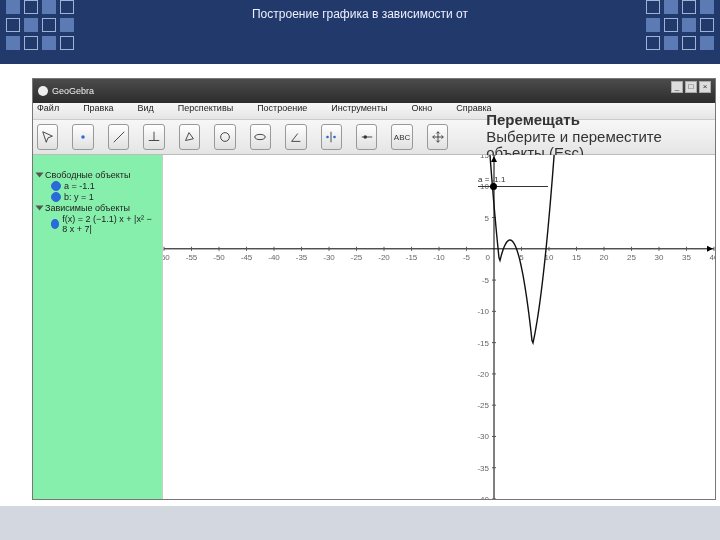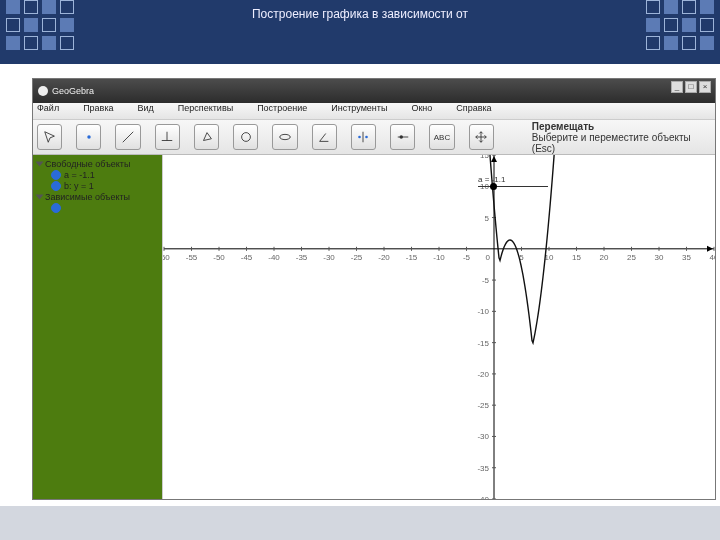--- a/index.html
+++ b/index.html
@@ -12,26 +12,26 @@
   .sq{width:14px;height:14px;border:1px solid #9db4d9;box-sizing:border-box}
   .sq.f{background:#5c7bb5;border-color:#5c7bb5}
   .app{position:absolute;left:32px;top:78px;width:682px;height:420px;border:1px solid #777;background:#efefef;font-size:9px;color:#222}
   .titlebar{height:14px;background:linear-gradient(#4c4c4c,#2c2c2c);color:#eee;padding:5px 5px;font-size:9px;display:flex;align-items:center;position:relative}
   .titlebar .icon{width:10px;height:10px;border-radius:50%;background:#eee;margin-right:4px}
   .menubar{height:16px;background:linear-gradient(#f7f7f7,#e5e5e5);border-bottom:1px solid #ccc;display:flex;padding:0 4px;gap:24px}
   .menubar span{cursor:default}
   .toolbar{height:30px;background:linear-gradient(#f7f7f7,#e5e5e5);border-bottom:1px solid #bbb;display:flex;align-items:center;padding:2px 4px;gap:14px}
   .tbtn{width:24px;height:24px;border:1px solid #999;border-radius:3px;background:linear-gradient(#fff,#e0e0e0);display:flex;align-items:center;justify-content:center;font-size:10px;color:#333}
   .tbtn svg{width:14px;height:14px}
-  .tooldesc{margin-left:24px;font-size:10px;color:#333;line-height:1.1}
+  .tooldesc{margin-left:24px;font-size:15px;color:#333;line-height:1.1}
   .tooldesc b{font-weight:bold}
   .subbar{height:14px;background:#e9e9e9;border-bottom:1px solid #ccc;display:flex}
   .subbar .lbl{padding:1px 6px;color:#444}
   .content{display:flex;position:absolute;top:76px;bottom:0;left:0;right:0}
-  .sidebar{width:130px;border-right:1px solid #ccc;background:#4d7c0f;padding:3px 4px;box-sizing:border-box}
+  .sidebar{width:130px;border-right:1px solid #ccc;background:#86efac;padding:14px 4px;box-sizing:border-box}
   .tree-item{display:flex;align-items:center;gap:3px;margin:1px 0}
   .disc{width:8px;height:8px;border-radius:50%;border:1px solid #888;display:inline-block}
   .disc.on{background:#2a6bd8;border-color:#2a6bd8}
   .tri{width:0;height:0;border-top:4px solid transparent;border-bottom:4px solid transparent;border-left:5px solid #555}
   .tri.open{transform:rotate(90deg)}
   .plot{flex:1;position:relative;background:#fff;overflow:hidden}
   #chart{width:100%;height:100%}
   .axis-tick{font-size:8px;fill:#666}
   .slider-box{position:absolute;left:315px;top:20px;font-size:8px;color:#333}
   .slider-track{width:70px;height:1px;background:#333;position:relative;margin-top:2px}
@@ -177,20 +177,21 @@
         <div class="tree-item" style="padding-left:14px">
             <span class="disc on"></span>
             <span>b: y = 1</span>
           </div>
         <div class="tree-item">
             <span class="tri open"></span>
             <span>Зависимые объекты</span>
           </div>
         <div class="tree-item" style="padding-left:14px">
             <span class="disc on"></span>
+            <span>f(x) = 2 (−1.1) x + |x² − 8 x + 7|</span>
           </div>
       </div>
 
       <div class="plot">
         <svg id="chart" viewBox="0 0 550 344">
             <line x1="0" y1="93.81818181818181" x2="550" y2="93.81818181818181" stroke="#000" stroke-width="1"></line>
             <line x1="330" y1="0" x2="330" y2="344" stroke="#000" stroke-width="1"></line>
             <polygon points="549,93.81818181818181 543,90.81818181818181 543,96.81818181818181" fill="#000"></polygon>
             <polygon points="330,1 327,7 333,7" fill="#000"></polygon>
             <line x1="0" y1="91.81818181818181" x2="0" y2="95.81818181818181" stroke="#555"></line>

